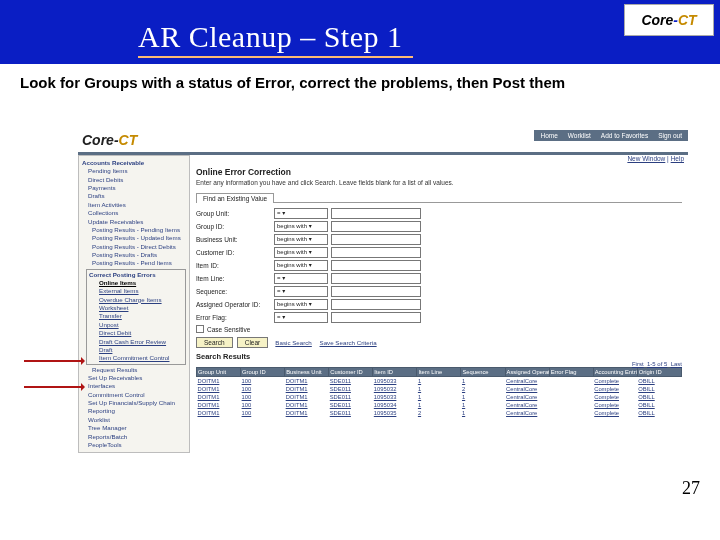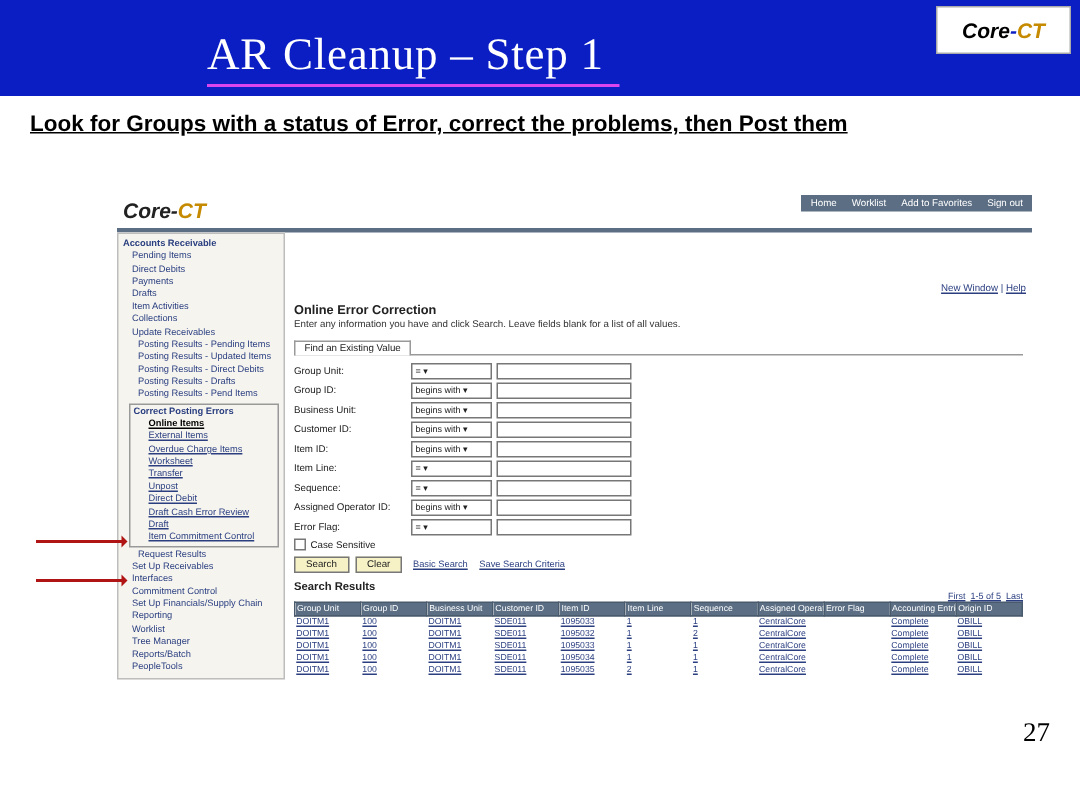--- a/index.html
+++ b/index.html
@@ -18,21 +18,21 @@
     width: 100%;
     position: relative;
   }
   .banner-title {
     position: absolute;
     left: 138px;
     top: 20px;
     font-family: "Times New Roman", serif;
     font-size: 30px;
     color: #fff;
-    border-bottom: 2px solid #d946ef;
+    border-bottom: 2px solid #fdba74;
     padding: 0 10px 2px 0;
     letter-spacing: .5px;
   }
   .brand-badge {
     position: absolute;
     right: 6px;
     top: 4px;
     width: 90px;
     height: 32px;
     background: #fff;
@@ -42,21 +42,20 @@
     font-style: italic;
     font-weight: bold;
     font-size: 14px;
   }
   .brand-badge .ct { color: #c58a00; }
   .brand-badge .dash { color: #0a1ec4; }
   .instr {
     font-weight: bold;
     font-size: 15px;
     padding: 10px 20px 4px 20px;
-    text-decoration: underline;
   }
   .app {
     position: absolute;
     left: 78px;
     top: 130px;
     width: 610px;
     font-size: 7.5px;
     color: #222;
   }
   .app-top {
@@ -75,21 +74,21 @@
     margin-left: auto;
     background: #5b6e84;
     color: #fff;
     font-size: 6.5px;
     padding: 2px 6px;
     display: flex;
     gap: 10px;
   }
   .app-body {
     display: flex;
-    align-items: flex-end;
+    align-items: flex-start;
   }
   .sidebar {
     width: 112px;
     border: 1px solid #bdbdbd;
     background: #f5f4ef;
     padding: 3px 3px;
     font-size: 6.2px;
     line-height: 1.35;
   }
   .sb-head { color: #2b3f80; font-weight: bold; }

